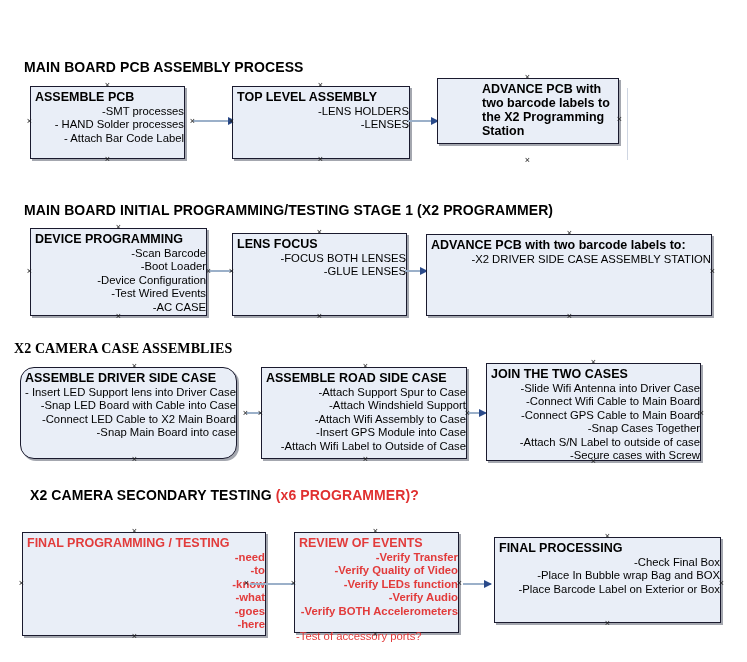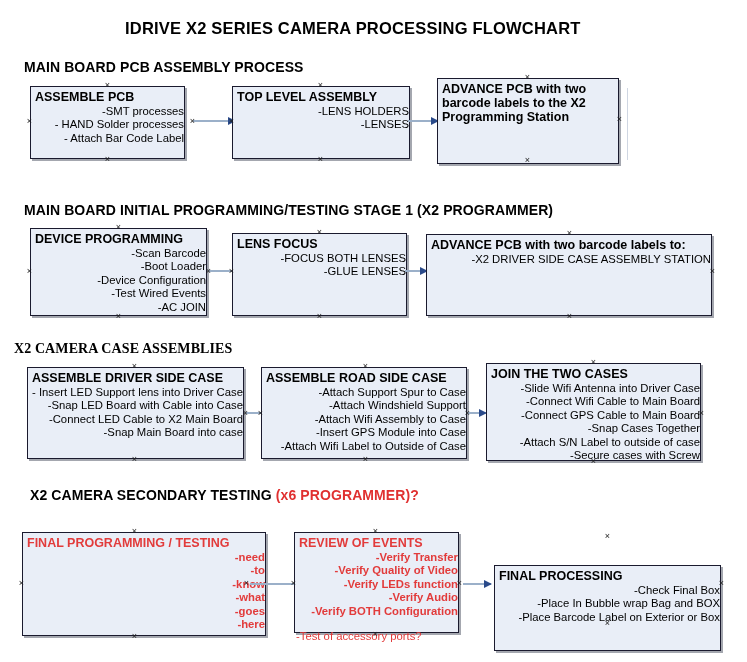--- a/index.html
+++ b/index.html
@@ -76,21 +76,20 @@
     position:absolute;font-size:11.3px;line-height:13.4px;
     color:#e23b3b;white-space:nowrap;text-align:right;
   }
   .edge-line{position:absolute;background:#cfd6e2;}
 </style>
 </head>
 <body>
 
 <div class="canvas">
 
-  <div class="doc-title" style="left:125px;top:19px;">IDRIVE X2  SERIES CAMERA PROCESSING FLOWCHART</div>
 
   <div class="sec-head" style="left:24px;top:59px;">MAIN BOARD PCB ASSEMBLY PROCESS</div>
 
   <div class="node" style="left:30px;top:86px;width:155px;height:73px;">
     <div class="ttl">ASSEMBLE PCB</div>
     <ul>
       <li>-SMT processes</li>
       <li>- HAND Solder processes</li>
       <li>- Attach Bar Code Label</li>
     </ul>
@@ -108,38 +107,38 @@
       <li>-LENS HOLDERS</li>
       <li>-LENSES</li>
     </ul>
   </div>
   <div class="hnd" style="left:228px;top:118px;"></div>
   <div class="hnd" style="left:317px;top:82px;"></div>
   <div class="hnd" style="left:317px;top:156px;"></div>
 
   <div class="conn" style="left:408px;top:120px;width:30px;"></div>
 
-  <div class="node" style="left:437px;top:78px;width:182px;height:86px;">
+  <div class="node" style="left:437px;top:78px;width:182px;height:66px;padding-left:40px;">
     <div class="ttl wrap" style="padding-right:3px;">ADVANCE PCB with two barcode labels to the  X2 Programming Station</div>
   </div>
   <div class="hnd" style="left:616px;top:116px;"></div>
   <div class="hnd" style="left:524px;top:74px;"></div>
   <div class="hnd" style="left:524px;top:157px;"></div>
   <div class="edge-line" style="left:627px;top:88px;width:1px;height:72px;"></div>
 
   <div class="sec-head" style="left:24px;top:202px;">MAIN BOARD INITIAL PROGRAMMING/TESTING STAGE 1 (X2 PROGRAMMER)</div>
 
   <div class="node" style="left:30px;top:228px;width:177px;height:88px;">
     <div class="ttl">DEVICE PROGRAMMING</div>
     <ul>
       <li>-Scan Barcode</li>
       <li>-Boot Loader</li>
       <li>-Device Configuration</li>
       <li>-Test Wired Events</li>
-      <li>-AC JOIN</li>
+      <li>-AC CASE</li>
     </ul>
   </div>
   <div class="hnd" style="left:26px;top:268px;"></div>
   <div class="hnd" style="left:115px;top:224px;"></div>
   <div class="hnd" style="left:115px;top:313px;"></div>
 
   <div class="conn" style="left:209px;top:270px;width:32px;"></div>
   <div class="hnd" style="left:205px;top:268px;"></div>
 
   <div class="node" style="left:232px;top:233px;width:175px;height:83px;">
@@ -160,21 +159,21 @@
     <ul>
       <li>-X2 DRIVER  SIDE  CASE  ASSEMBLY STATION</li>
     </ul>
   </div>
   <div class="hnd" style="left:709px;top:268px;"></div>
   <div class="hnd" style="left:566px;top:230px;"></div>
   <div class="hnd" style="left:566px;top:313px;"></div>
 
   <div class="sec-head" style="left:14px;top:341px;font-family:Liberation Serif, serif;">X2 CAMERA CASE ASSEMBLIES</div>
 
-  <div class="node" style="left:27px;top:367px;width:217px;height:92px;">
+  <div class="node" style="left:20px;top:367px;width:217px;height:92px;border-radius:14px;">
     <div class="ttl">ASSEMBLE DRIVER SIDE CASE</div>
     <ul>
       <li>- Insert LED Support lens into Driver Case</li>
       <li>-Snap LED Board with Cable into Case</li>
       <li>-Connect LED Cable to X2 Main Board</li>
       <li>-Snap Main Board into case</li>
     </ul>
   </div>
   <div class="hnd" style="left:131px;top:363px;"></div>
   <div class="hnd" style="left:131px;top:456px;"></div>
@@ -235,32 +234,32 @@
   <div class="hnd" style="left:243px;top:580px;"></div>
   <div class="stub" style="left:250px;top:583px;width:45px;"></div>
 
   <div class="node red" style="left:294px;top:532px;width:165px;height:101px;">
     <div class="ttl">REVIEW OF EVENTS</div>
     <ul>
       <li>-Verify Transfer</li>
       <li>-Verify Quality of Video</li>
       <li>-Verify LEDs function</li>
       <li>-Verify Audio</li>
-      <li>-Verify BOTH Configuration</li>
+      <li>-Verify BOTH Accelerometers</li>
     </ul>
   </div>
   <div class="overflow-line" style="left:296px;top:630px;">-Test of accessory ports?</div>
   <div class="hnd" style="left:290px;top:580px;"></div>
   <div class="hnd" style="left:372px;top:528px;"></div>
   <div class="hnd" style="left:372px;top:631px;"></div>
   <div class="hnd" style="left:456px;top:580px;"></div>
 
   <div class="conn" style="left:463px;top:583px;width:28px;"></div>
 
-  <div class="node" style="left:494px;top:537px;width:227px;height:86px;margin-top:28px;">
+  <div class="node" style="left:494px;top:537px;width:227px;height:86px;">
     <div class="ttl">FINAL PROCESSING</div>
     <ul>
       <li> -Check Final Box</li>
       <li>-Place In Bubble wrap Bag and BOX</li>
       <li>-Place Barcode Label on Exterior or Box</li>
     </ul>
   </div>
   <div class="hnd" style="left:718px;top:580px;"></div>
   <div class="hnd" style="left:604px;top:533px;"></div>
   <div class="hnd" style="left:604px;top:620px;"></div>

